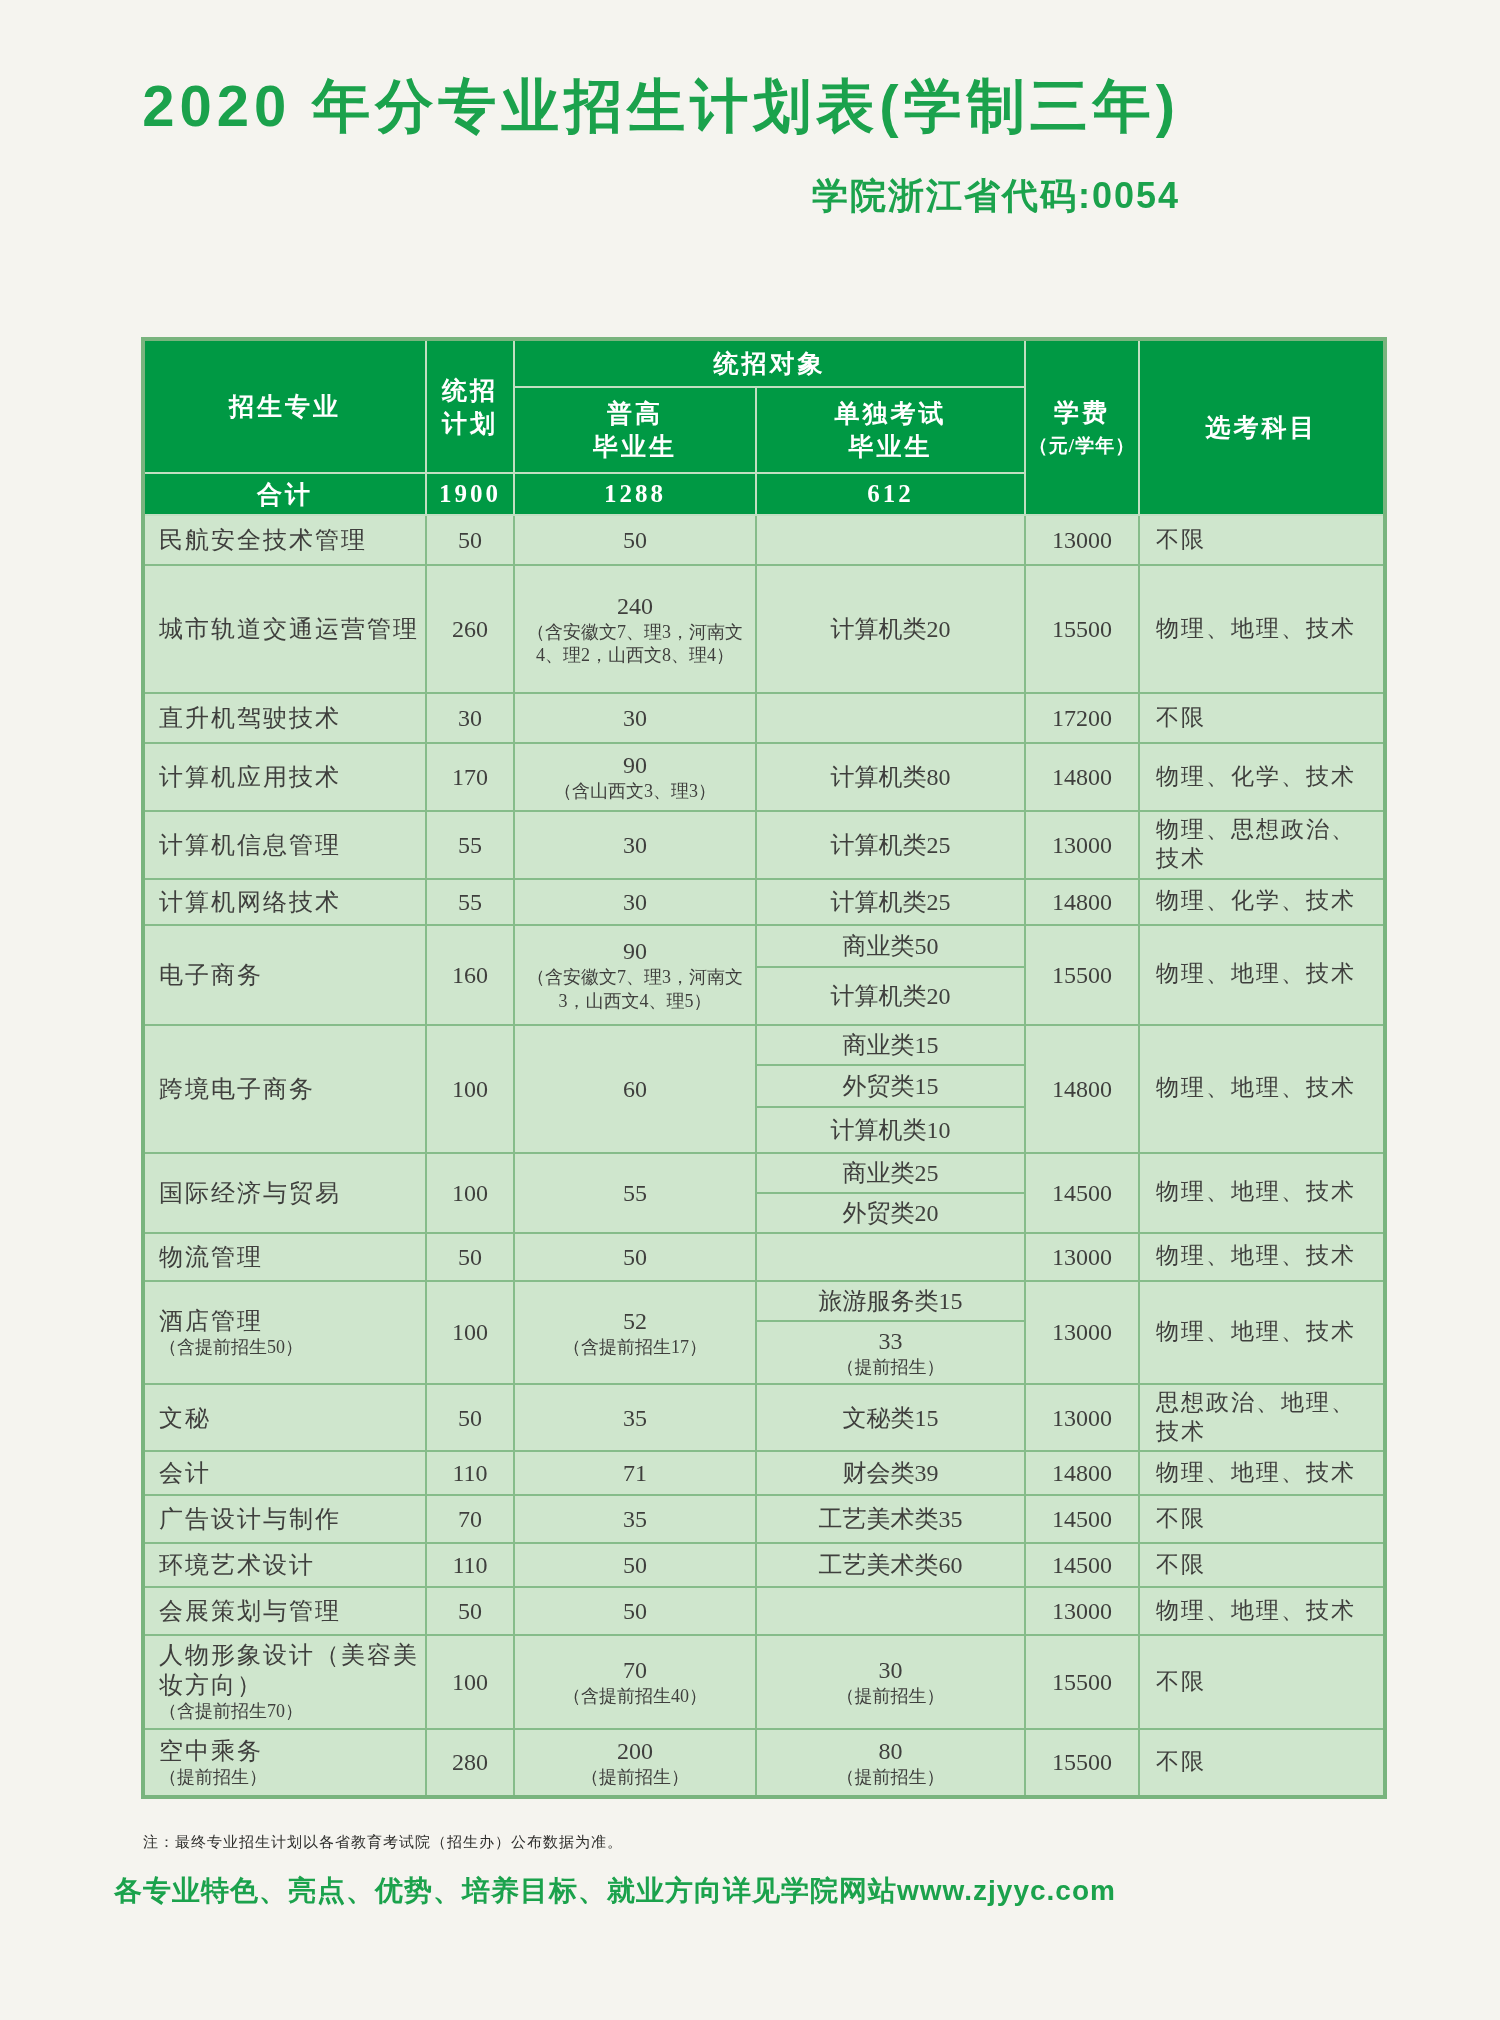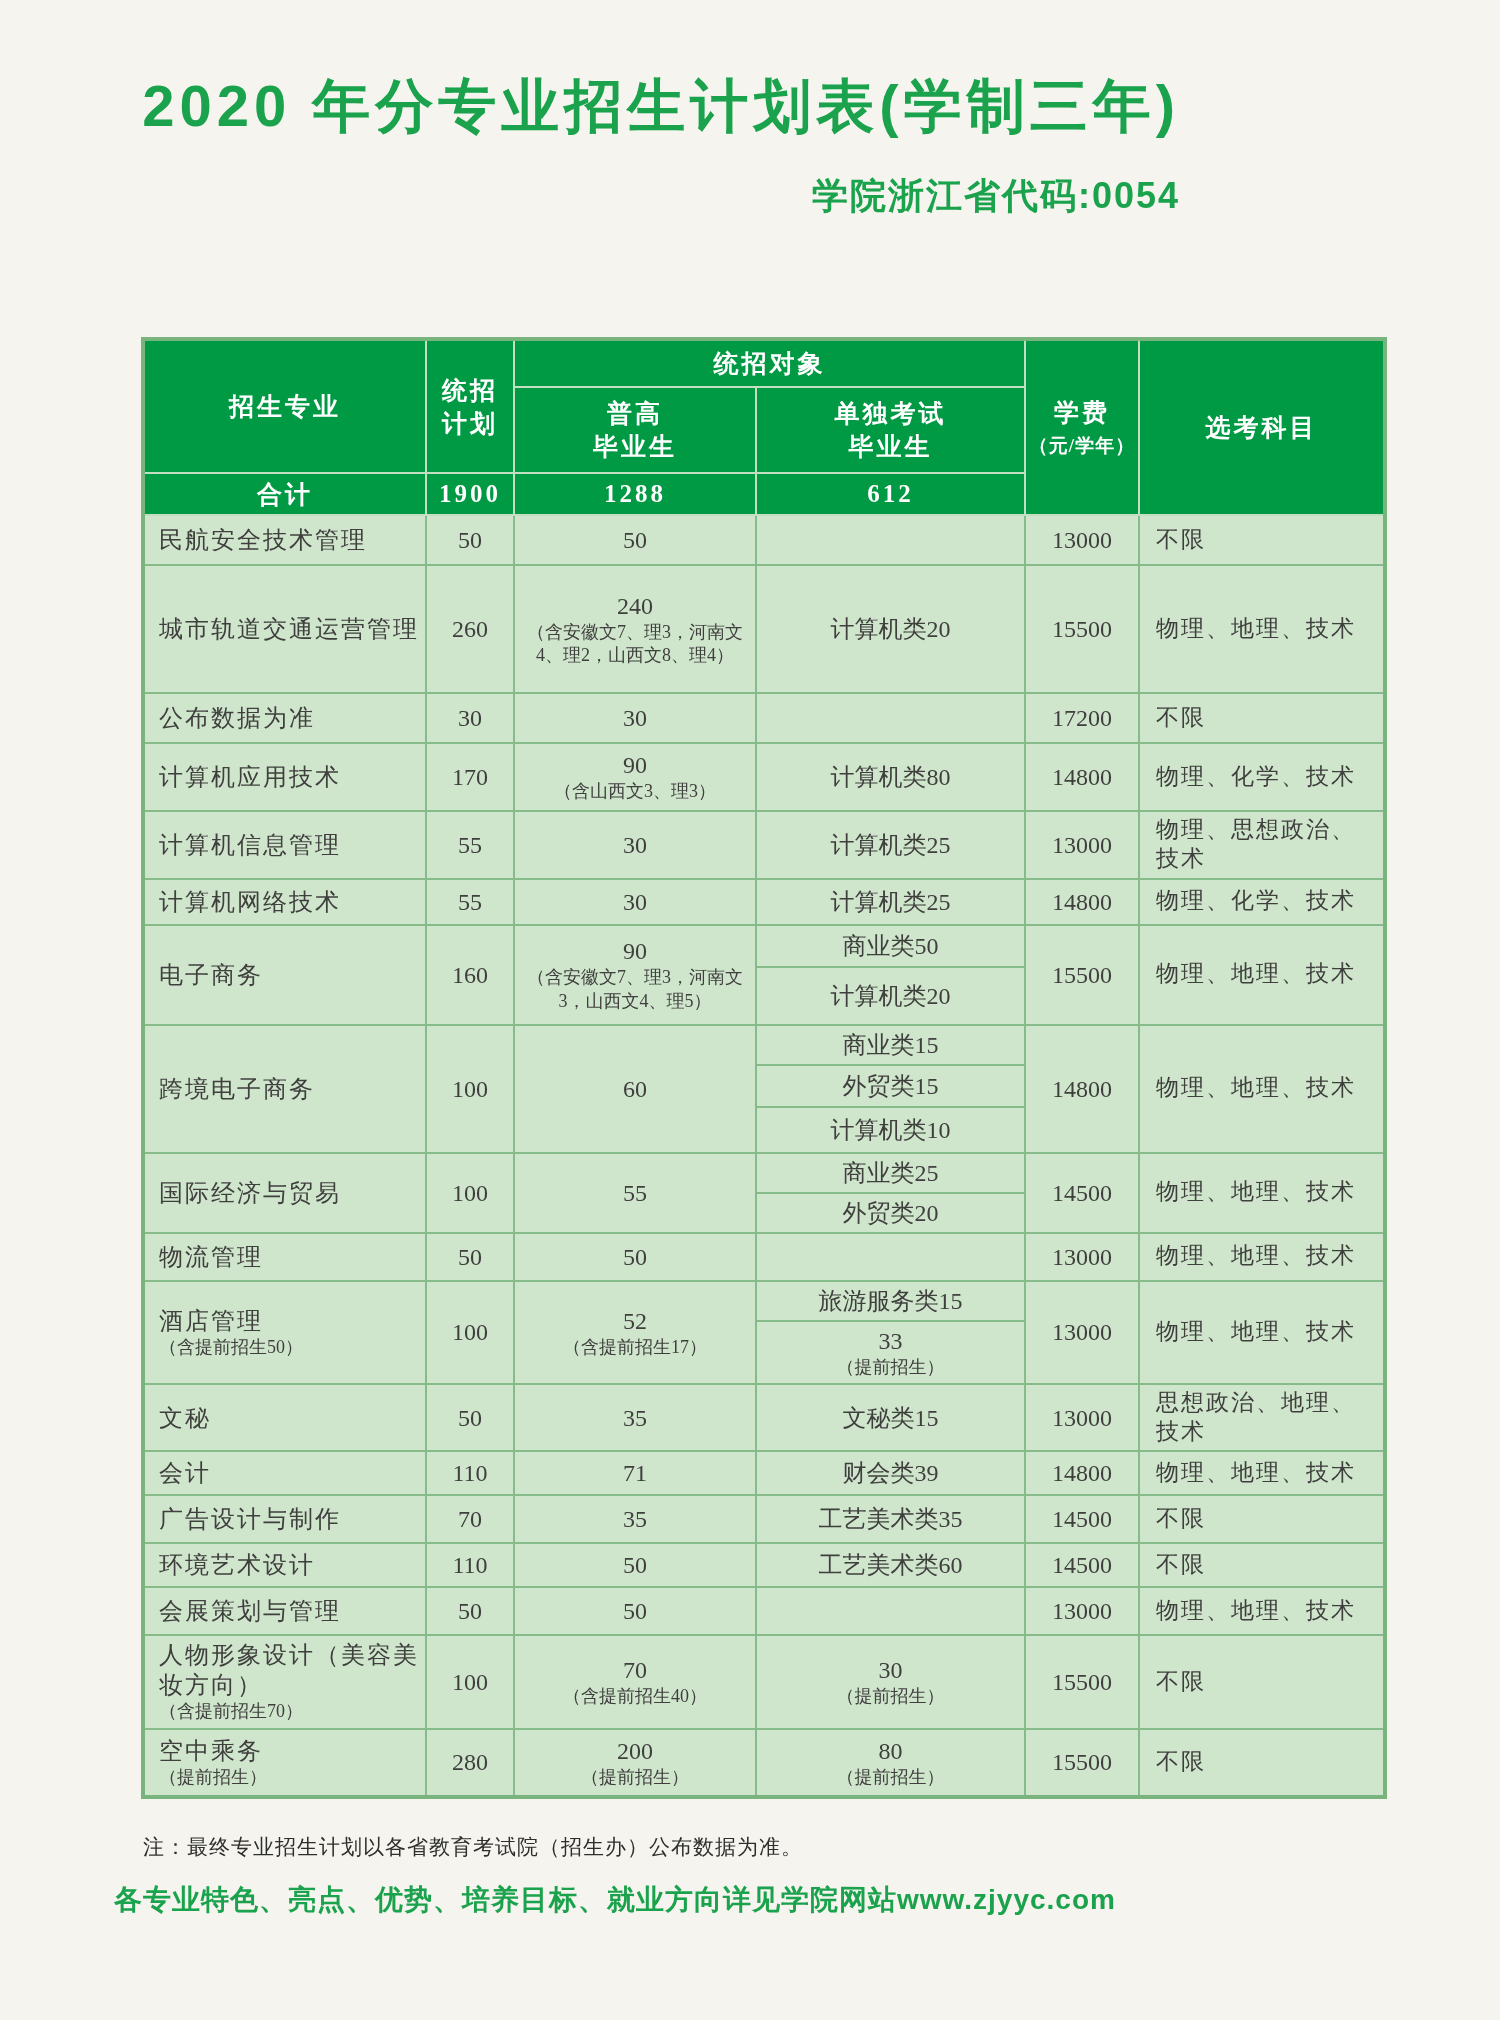--- a/index.html
+++ b/index.html
@@ -74,21 +74,21 @@
   tbody td.subjects-cell{
     text-align:left;
     padding-left:16px;
     letter-spacing:2px;
     font-size:23px;
   }
   tbody .line{line-height:1.25;}
   tbody .line.note{font-size:18px;letter-spacing:0;line-height:1.3;}
   .note-text{
     margin:34px 0 0 143px;
-    font-size:21px;
+    font-size:15px;
     letter-spacing:1px;
     color:#2e2e2c;
   }
   .footer-text{
     margin:20px 0 0 114px;
     font-family:"Liberation Sans","DejaVu Sans",sans-serif;
     font-weight:bold;
     font-size:28px;
     letter-spacing:1px;
     color:var(--accent-green);
@@ -181,21 +181,21 @@
           </td>
           <td class="tuition-cell">
             <div class="line main">15500</div>
           </td>
           <td class="subjects-cell">
             <div class="line main">物理、地理、技术</div>
           </td>
         </tr>
         <tr style="height: 50px;">
           <td class="major-cell">
-            <div class="line main">公布数据为准</div>
+            <div class="line main">直升机驾驶技术</div>
           </td>
           <td class="plan-cell">
             <div class="line main">30</div>
           </td>
           <td class="putong-cell">
             <div class="line main">30</div>
           </td>
           <td class="separate-cell">
             <div class="line main"></div>
           </td>

